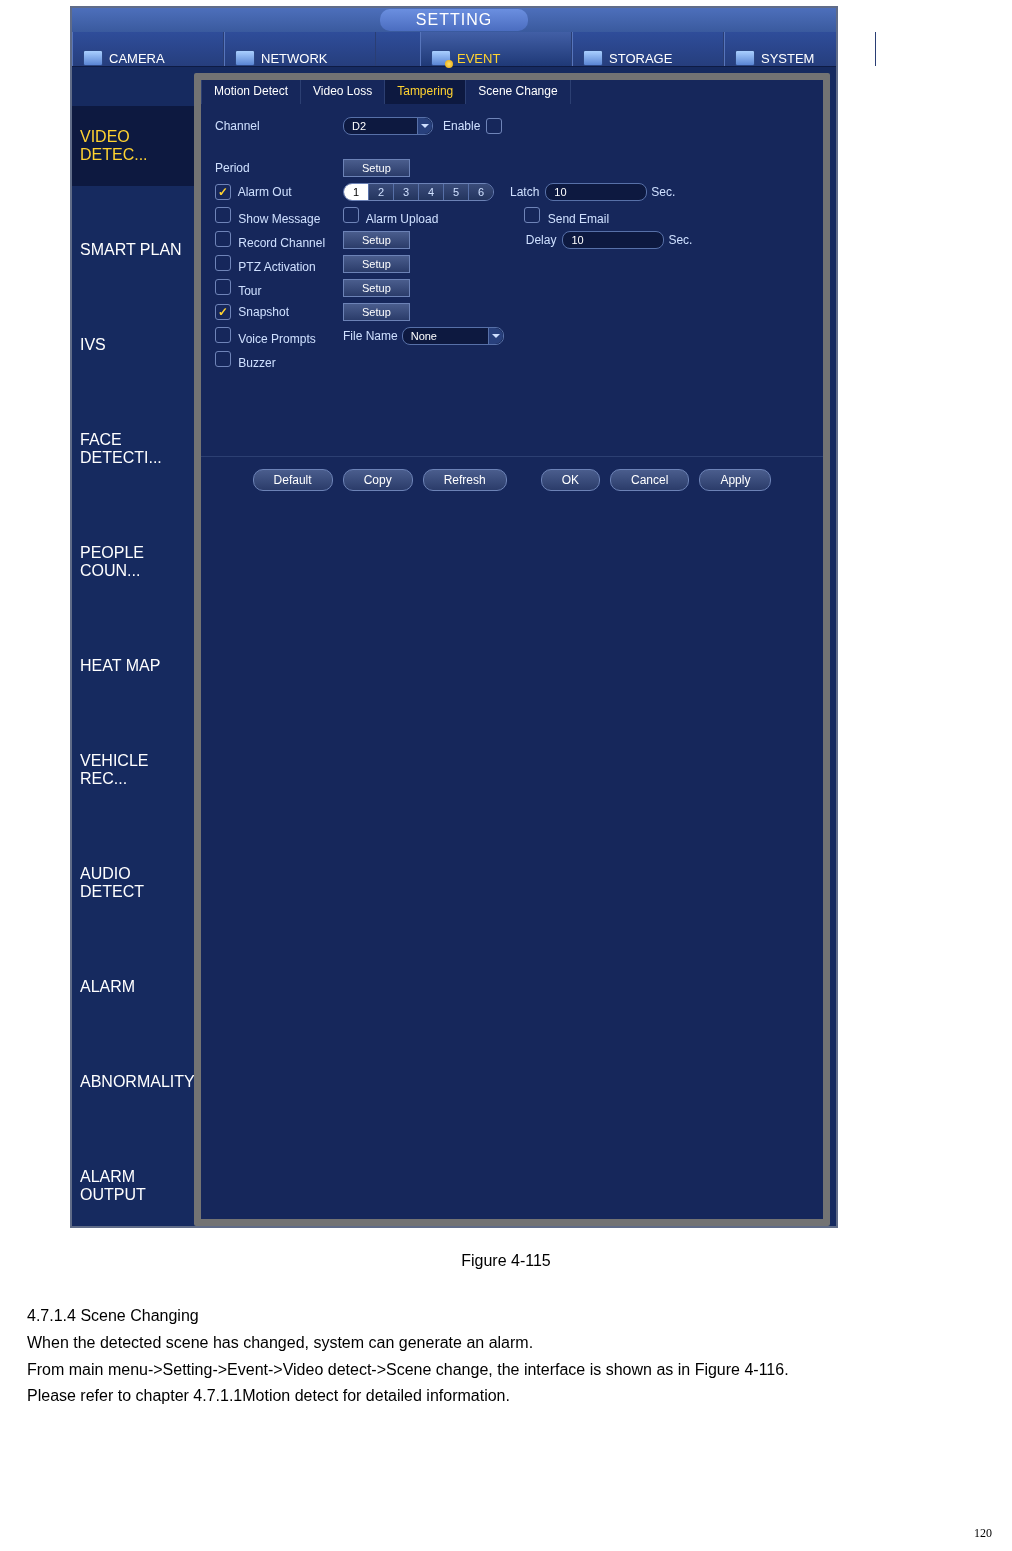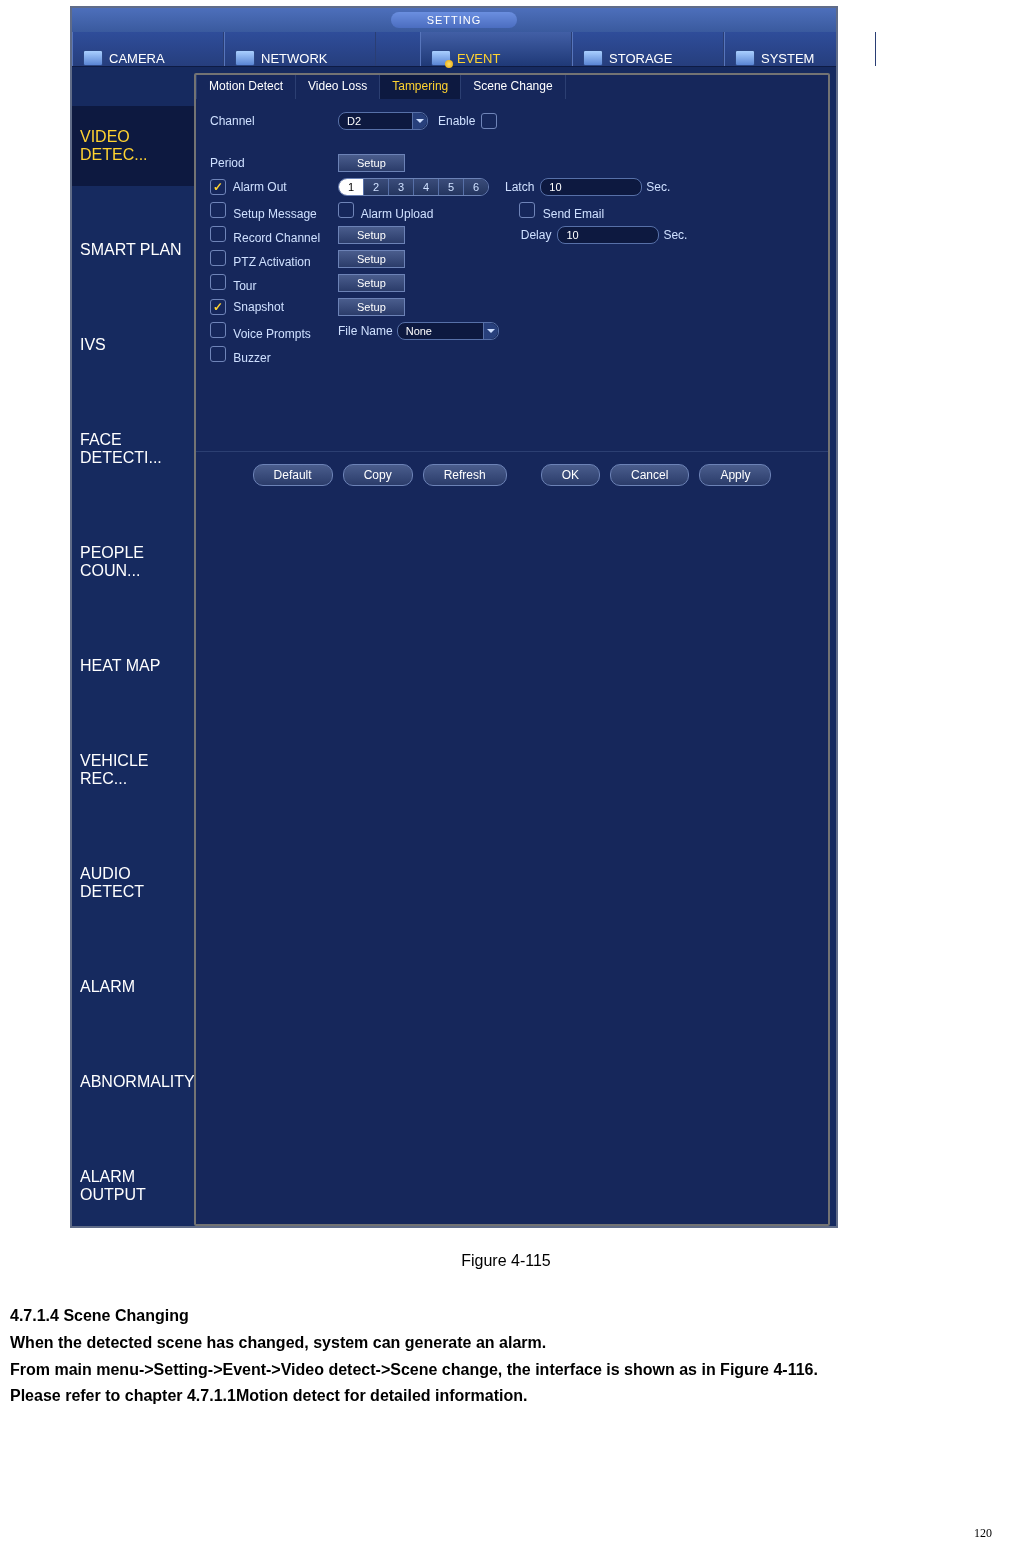--- a/index.html
+++ b/index.html
@@ -28,21 +28,21 @@
   .titlebar {
     height: 24px;
     background: linear-gradient(#4d6fbb, #3a5a9e);
     display: flex;
     justify-content: center;
     align-items: center;
   }
   .titlebar .pill {
     background: linear-gradient(#6b8fe0, #4b6dc0);
     color: #fff;
-    font-size: 11px;
+    font-size: 16px;
     padding: 2px 36px;
     border-radius: 10px;
     letter-spacing: 1px;
   }
 
   .maintabs {
     display: flex;
     height: 34px;
     background: linear-gradient(#2f4d9a, #263e7d);
     border-bottom: 1px solid #0e1b44;
@@ -92,21 +92,21 @@
     cursor: pointer;
     margin-top: 33px;
   }
   .sb-item.sel {
     background: #0d1940;
     color: #ffd330;
   }
 
   .content {
     flex: 1;
-    border: 2px solid #737373;
+    border: 7px solid #737373;
     background: #16275b;
     margin: 6px 6px 0 0;
     border-radius: 2px;
   }
   .subtabs {
     display: flex;
     height: 24px;
     background: #16275b;
   }
   .subtab {
@@ -199,21 +199,21 @@
   .caption {
     text-align:center;
     font-size:16px;
     margin: 24px 0 34px 0;
   }
   .doctext {
     padding: 0 4px 0 10px;
     font-size: 16px;
     line-height: 1.55;
   }
-  .doctext p { margin: 0 0 2px 0; font-weight: bold; }
+  .doctext p { margin: 0 0 2px 17px; }
   .justify { text-align: justify; }
   .pagenum {
     position:absolute;
     right:20px;
     bottom:16px;
     font-family:"Times New Roman",serif;
     font-size:12px;
   }
 </style>
 </head>
@@ -308,21 +308,21 @@
             <span style="flex:0 0 16px;"></span>
             <span class="cblbl">Latch</span>
             <span style="width:6px;"></span>
             <span class="num" style="width:76px;">10</span>
             <span class="unit">Sec.</span>
           </div>
 
           <div class="row">
             <span class="lblcol">
               <span class="cb"></span>
-              <span class="cblbl">Setup Message</span>
+              <span class="cblbl">Show Message</span>
             </span>
             <span>
               <span class="cb"></span>
               <span class="cblbl">Alarm Upload</span>
             </span>
             <span style="flex:0 0 86px;"></span>
             <span>
               <span class="cb"></span>
               <span class="cblbl">Send Email</span>
             </span>

